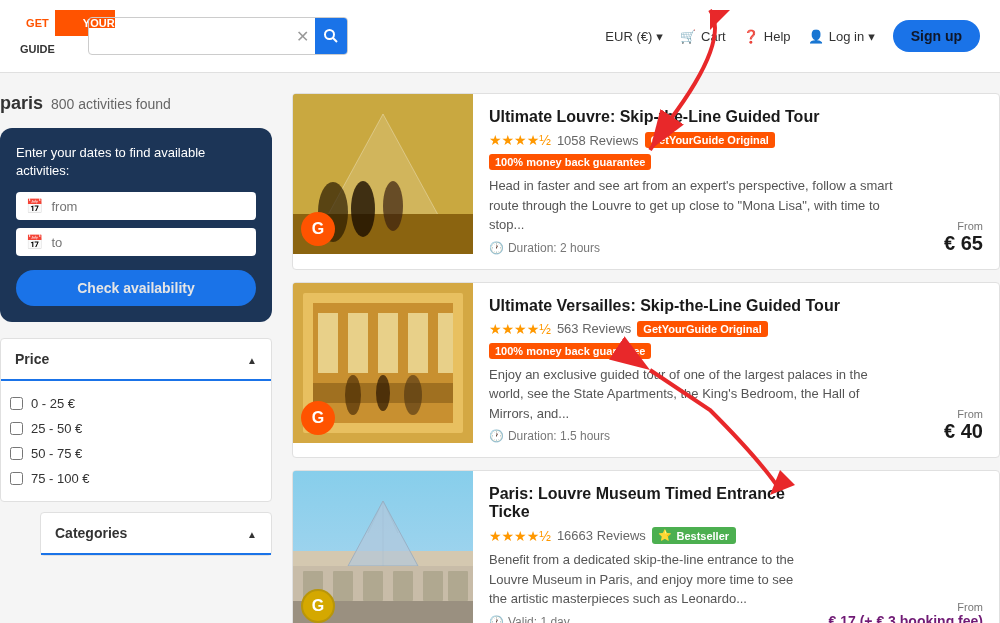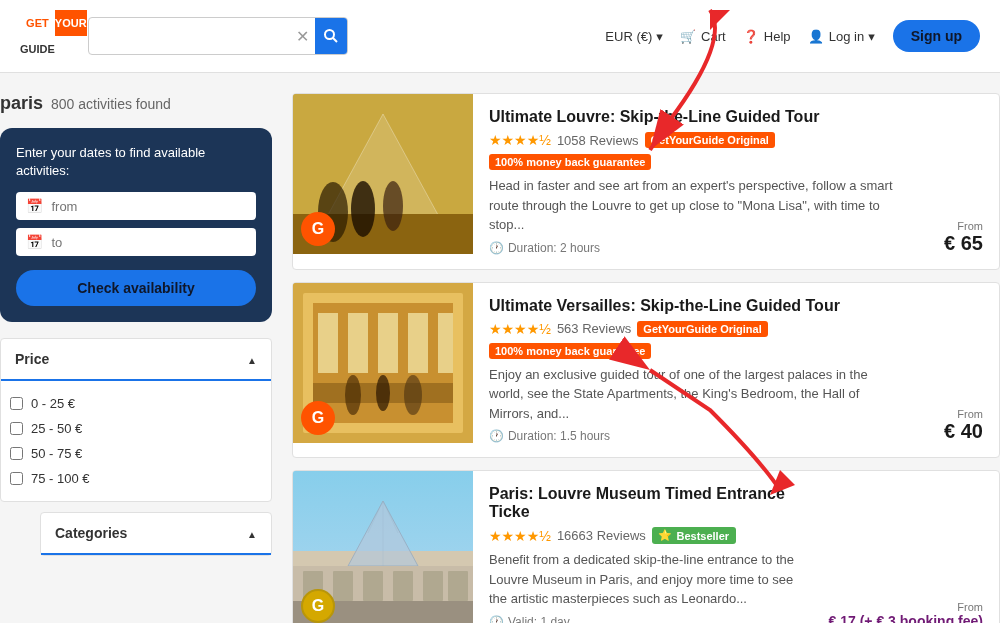--- a/index.html
+++ b/index.html
@@ -18,21 +18,21 @@
     }
     .logo-box {
       display: grid; grid-template-columns: 1fr 1fr; gap: 0;
       width: 52px; height: 52px;
     }
     .logo-cell {
       display: flex; align-items: center; justify-content: center;
       font-weight: 900; font-size: 11px;
     }
     .logo-cell.get { color: #ff5300; background: #fff; }
-    .logo-cell.your { color: #fff; background: #ff5300; }
+    .logo-cell.your { color: #fff; background: #ff5300; padding-left: 28px; }
     .logo-cell.empty { background: #fff; }
 
     .search-bar {
       display: flex; align-items: center;
       border: 1px solid #ccc; border-radius: 4px;
       overflow: hidden; height: 38px; width: 260px;
     }
     .search-bar input {
       border: none; outline: none; padding: 0 10px;
       flex: 1; font-size: 14px; color: #333;
@@ -88,21 +88,21 @@
       background: #fff; border-radius: 4px;
       display: flex; align-items: center;
       padding: 6px 10px; margin-bottom: 8px; gap: 8px;
     }
     .date-input-field {
       border: none; outline: none; font-size: 13px;
       color: #aaa; background: transparent; flex: 1;
     }
     .calendar-icon { color: #666; font-size: 14px; }
     .check-avail-btn {
-      background: #1a73e8; color: #0f172a; border: none;
+      background: #1a73e8; color: #e5e5e5; border: none;
       border-radius: 20px; width: 100%; padding: 10px;
       font-size: 14px; font-weight: 600; cursor: pointer;
       margin-top: 6px;
     }
 
     .filter-section {
       border: 1px solid #e0e0e0; border-radius: 4px;
       margin-bottom: 10px; background: #fff;
     }
     .filter-header {

